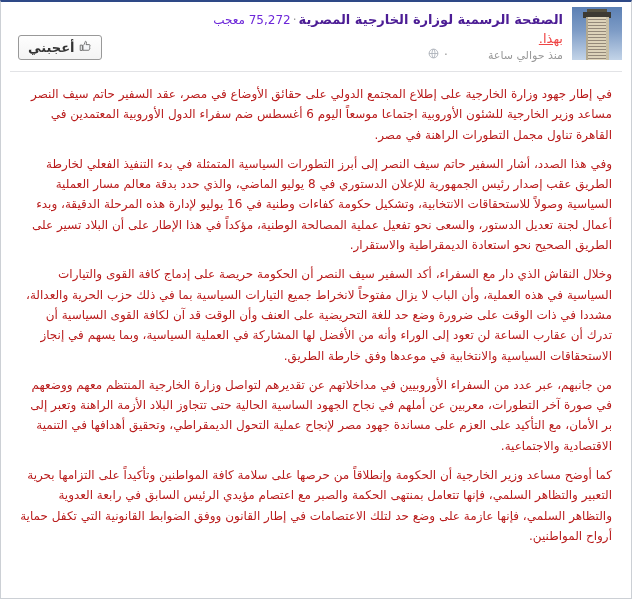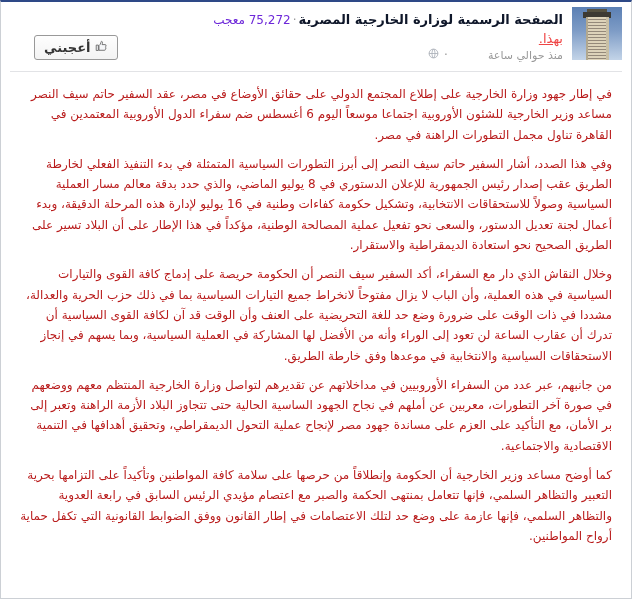--- a/index.html
+++ b/index.html
@@ -63,21 +63,21 @@
     margin-right: 59px;
     margin-left: 130px;
     padding-top: 3px;
   }
   .title-line {
     font-size: 13px;
     line-height: 17px;
     white-space: nowrap;
   }
   .page-title {
-    color: #0f172a;
+    color: #4c1d95;
     font-weight: bold;
     text-decoration: none;
     cursor: pointer;
   }
   .dot { color: #999; font-size: 12px; padding: 0 2px; }
   .likes { color: #6d28d9; font-size: 12px; }
   .subtitle {
     color: #ef4444;
     font-size: 13px;
     line-height: 17px;
@@ -105,21 +105,20 @@
     gap: 5px;
     padding: 3px 9px 4px;
     font-family: "DejaVu Sans", "Liberation Sans", sans-serif;
     font-size: 13px;
     font-weight: bold;
     color: #333;
     background: linear-gradient(#fefefe, #f3f3f3);
     border: 1px solid #999;
     border-radius: 3px;
     cursor: pointer;
-    margin-left: 16px;
   }
   .thumb { display: inline-block; }
   
   .separator {
     margin: 0 9px;
     border-bottom: 1px solid #e2e3e6;
   }
   
   .post-body {
     padding: 12px 19px 0 19px;

